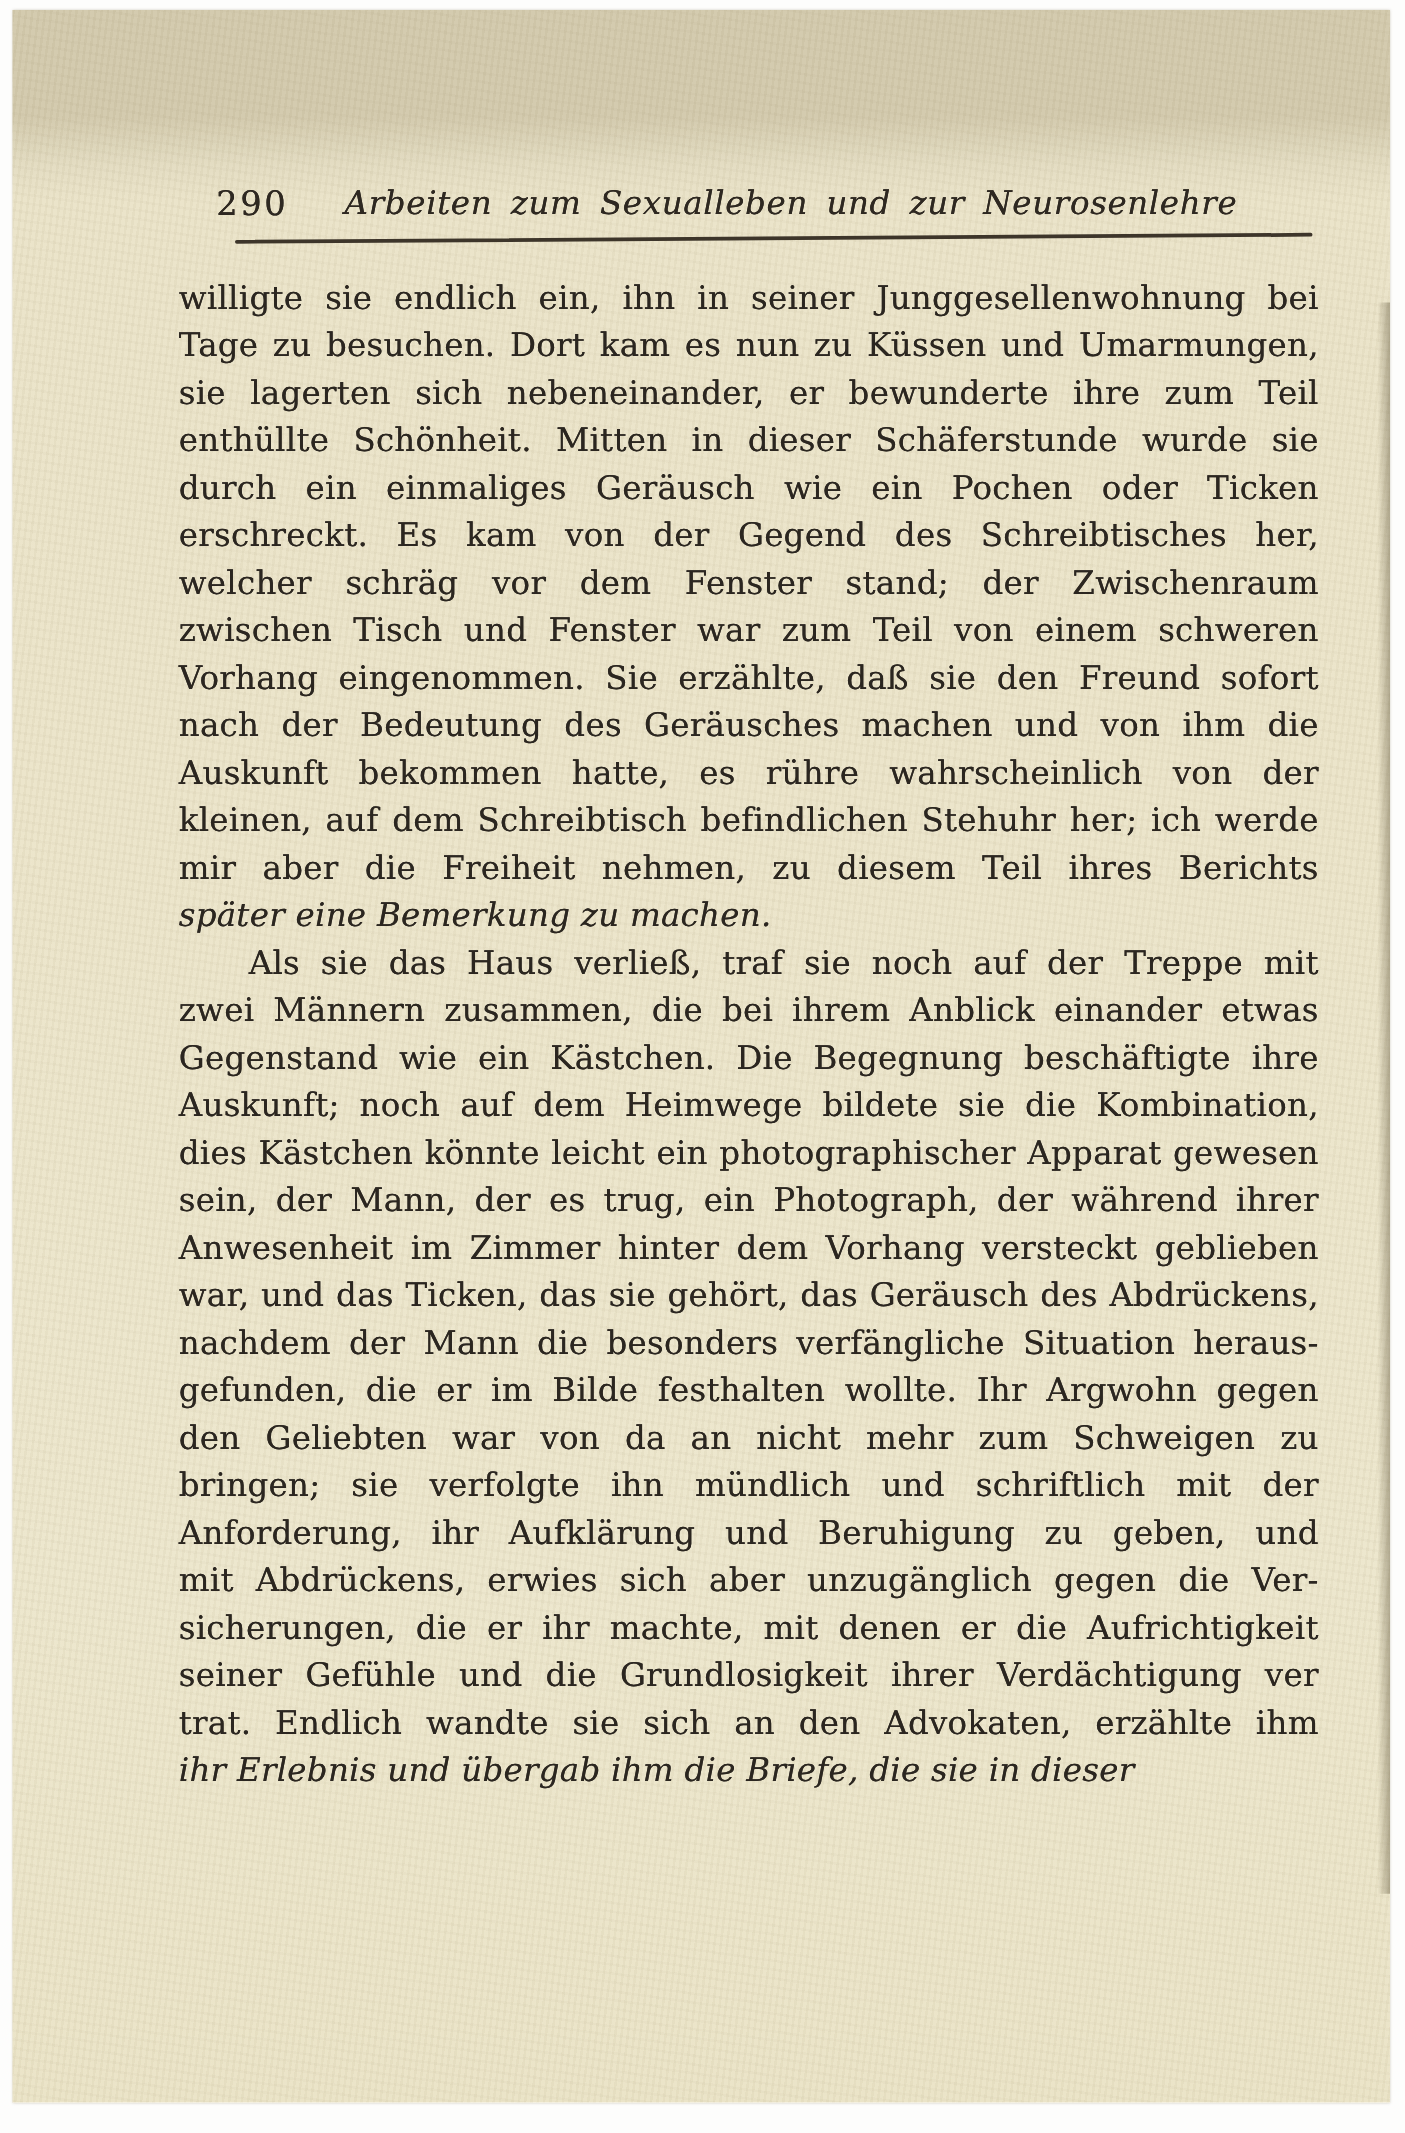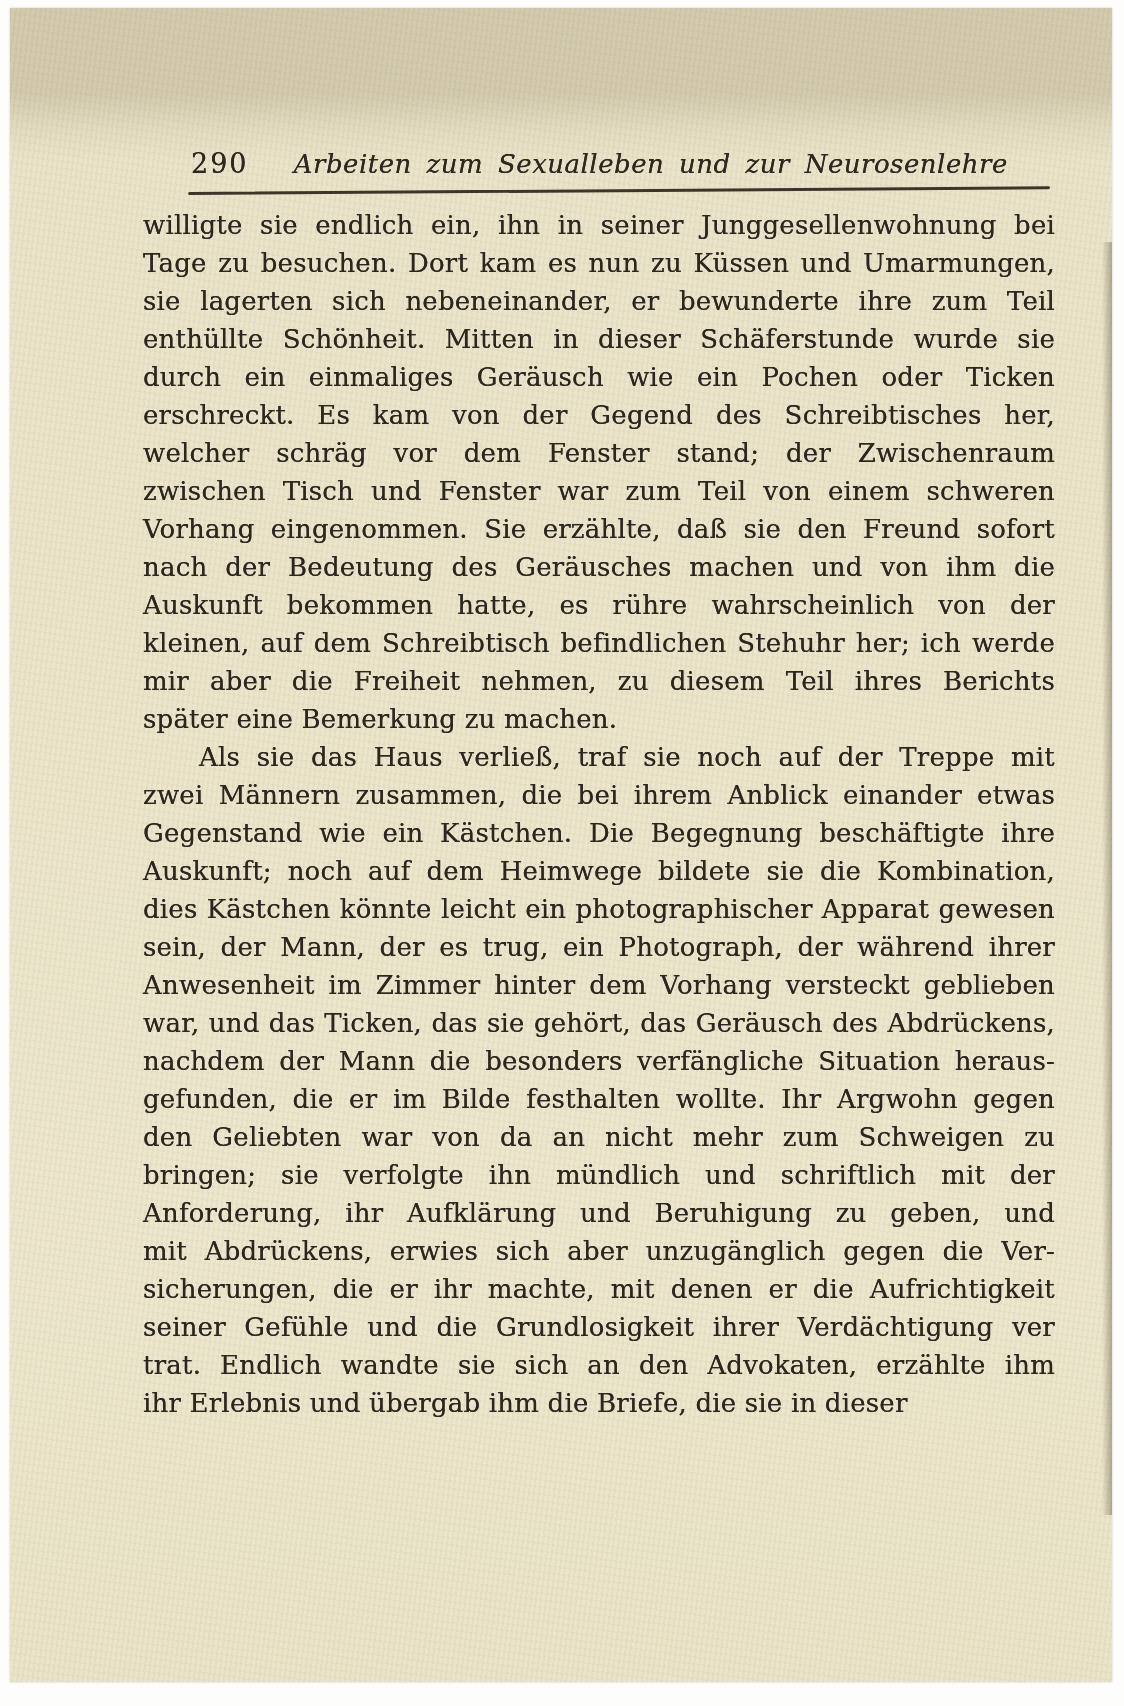--- a/index.html
+++ b/index.html
@@ -36,24 +36,24 @@
   .scan::after {
     content: "";
     position: absolute; top: 14%; bottom: 10%; right: 0; width: 10px;
     background: linear-gradient(90deg, rgba(0,0,0,0) 0%, rgba(92,82,56,0.42) 100%);
     pointer-events: none;
   }
 
   
   .running-head {
     position: absolute;
-    left: 181px; top: 140px;
+    left: 163px; top: 140px;
     width: 862px;
     display: flex;
-    align-items: center;
+    align-items: flex-start;
     color: #2e2821;
   }
   .page-num {
     font-size: 27px;
     letter-spacing: 2px;
     text-shadow: 0 0 0.5px #2e2821;
   }
   .head-title {
     flex: 1;
     text-align: center;
@@ -69,37 +69,37 @@
     width: 862px; height: 3px;
     background: #3d352a;
     transform: rotate(-0.38deg);
     transform-origin: left center;
     border-radius: 2px;
   }
 
   
   .body-text {
     position: absolute;
-    left: 133px; top: 198px;
+    left: 133px; top: 212px;
     width: 912px;
     color: #2b2620;
     font-size: 26px;
     line-height: 38px;
     letter-spacing: 0.2px;
     text-shadow: 0 0 0.45px rgba(43,38,32,0.85);
   }
   .line {
     text-align: justify;
     text-align-last: justify;
     white-space: normal;
     height: 38px;
     overflow: visible;
   }
   .line.indent { text-indent: 56px; }
-  .line.end { text-align-last: left; }
+  .line.end { text-align-last: left; font-style: italic; }
 </style>
 </head>
 <body>
 
 <div class="stage">
   <div class="scan">
 
     <div class="running-head">
       <span class="page-num">290</span>
       <span class="head-title">Arbeiten zum Sexualleben und zur Neurosenlehre</span>

